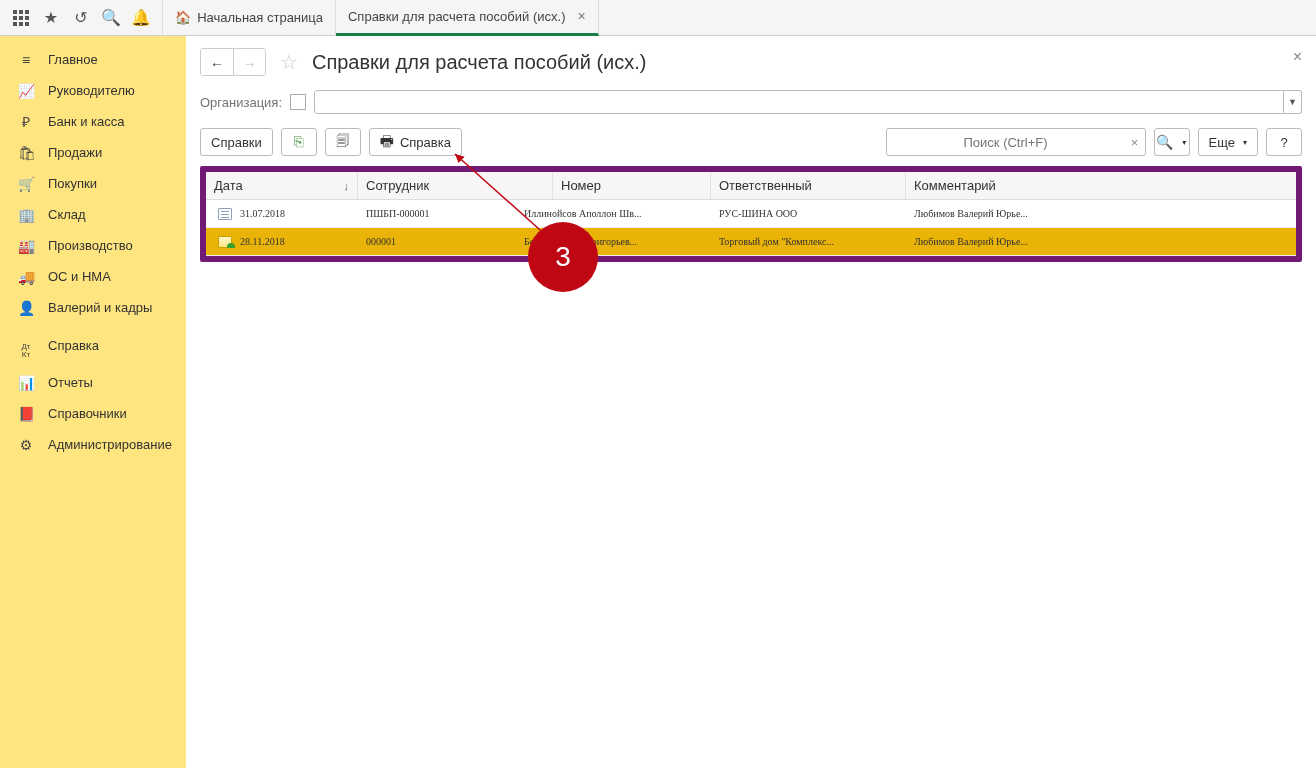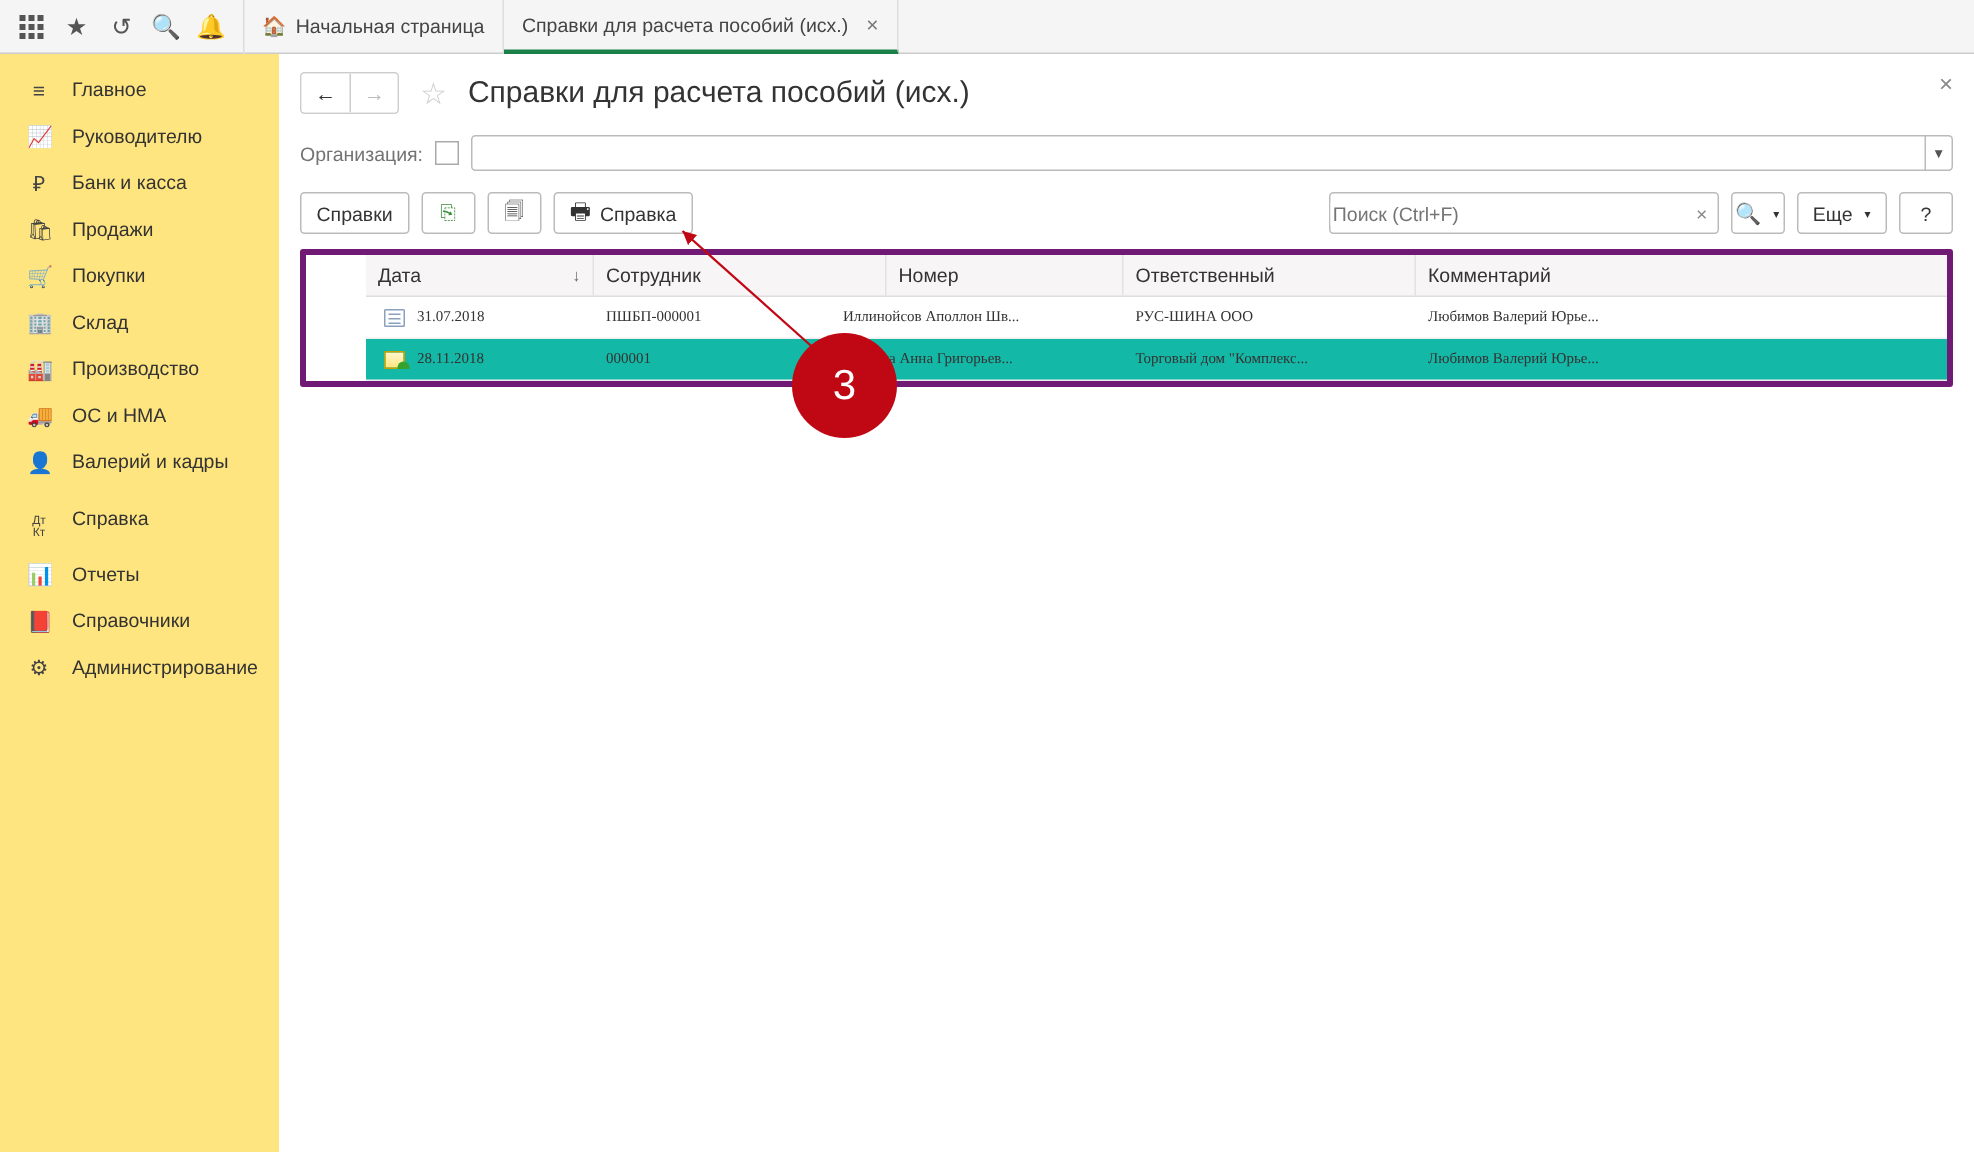--- a/index.html
+++ b/index.html
@@ -28,35 +28,35 @@
 .filter-label { font-size: 13px; color: #737373; }
 .filter-check { width: 16px; height: 16px; border: 1px solid #aaa; background: #fff; }
 .filter-input-wrap { flex: 1; display: flex; }
 .filter-input { flex: 1; height: 24px; border: 1px solid #bbb; border-radius: 3px 0 0 3px; padding: 0 6px; }
 .filter-dd { width: 18px; height: 24px; border: 1px solid #bbb; border-left: none; display: flex; align-items: center; justify-content: center; font-size: 9px; color: #555; border-radius: 0 3px 3px 0; cursor: pointer; }
 .toolbar { display: flex; align-items: center; gap: 8px; margin-bottom: 10px; }
 .btn { height: 28px; border: 1px solid #bbb; border-radius: 3px; background: #fff; display: flex; align-items: center; padding: 0 10px; cursor: pointer; font-size: 13px; gap: 6px; }
 .btn.icon-only { width: 36px; padding: 0; justify-content: center; }
 .spacer { flex: 1; }
 .search-wrap { display: flex; align-items: center; width: 260px; border: 1px solid #bbb; border-radius: 3px; height: 28px; }
-.search-input { flex: 1; border: none; outline: none; padding: 0 2px; font-size: 13px; color: #999; }
+.search-input { flex: 1; border: none; outline: none; padding: 0 2px; font-size: 13px; color: #999; text-align: center; }
 .search-clear { width: 20px; color: #888; cursor: pointer; text-align: center; }
 .btn .caret { font-size: 8px; margin-left: 2px; }
-.table { border: 4px solid #701a75; border-radius: 2px; padding-left: 40px; }
+.table { border: 6px solid #701a75; border-radius: 2px; }
 .thead { display: flex; background: #f7f5f6; border-bottom: 1px solid #ddd; }
 .th { padding: 6px 8px; font-size: 13px; color: #333; border-right: 1px solid #e3e1e2; display: flex; align-items: center; gap: 6px; }
 .th.sort::after { content: "↓"; font-size: 11px; margin-left: auto; color: #666; }
 .col-date { width: 152px; }
 .col-num  { width: 158px; }
 .col-emp  { width: 195px; }
 .col-org  { width: 195px; }
 .col-resp { width: 195px; }
 .col-comm { flex: 1; border-right: none; }
 .tbody .tr { display: flex; border-bottom: 1px solid #eee; height: 28px; align-items: center; }
-.tbody .tr.selected { background: #14b8a6; }
+.tbody .tr.selected { background: #eab308; }
 .td { padding: 0 8px; font-size: 10px; color: #333; white-space: nowrap; overflow: hidden; text-overflow: ellipsis; font-family: Liberation Serif, serif; }
 .td.col-date { display: flex; align-items: center; gap: 8px; padding-left: 12px; }
 .row-icon { width: 14px; height: 12px; display: inline-block; }
 .row-icon.saved { border: 1px solid #8aa0bd; border-radius: 1px; position: relative; }
 .row-icon.saved::before { content: ""; position: absolute; left: 2px; right: 2px; top: 2px; height: 1px; background: #8aa0bd; box-shadow: 0 3px 0 #8aa0bd, 0 6px 0 #8aa0bd; }
 .row-icon.edit { background: linear-gradient(#fff7cc, #ffe57f); border: 1px solid #c7a100; border-radius: 1px; position: relative; }
 .row-icon.edit::after { content: ""; position: absolute; right: -4px; bottom: -4px; width: 8px; height: 8px; background: #36a22e; border-radius: 50%; }
 .annotation-circle { position: absolute; width: 70px; height: 70px; border-radius: 50%; background: #c00814; color: #fff; font-size: 28px; display: flex; align-items: center; justify-content: center; left: 342px; top: 186px; z-index: 50; font-weight: 400; }
 .annotation-line { position: absolute; left: 263px; top: 112px; width: 110px; height: 110px; z-index: 49; pointer-events: none; }
 .grid-icon { display: inline-grid; grid-template-columns: repeat(3,4px); grid-template-rows: repeat(3,4px); gap: 2px; }

